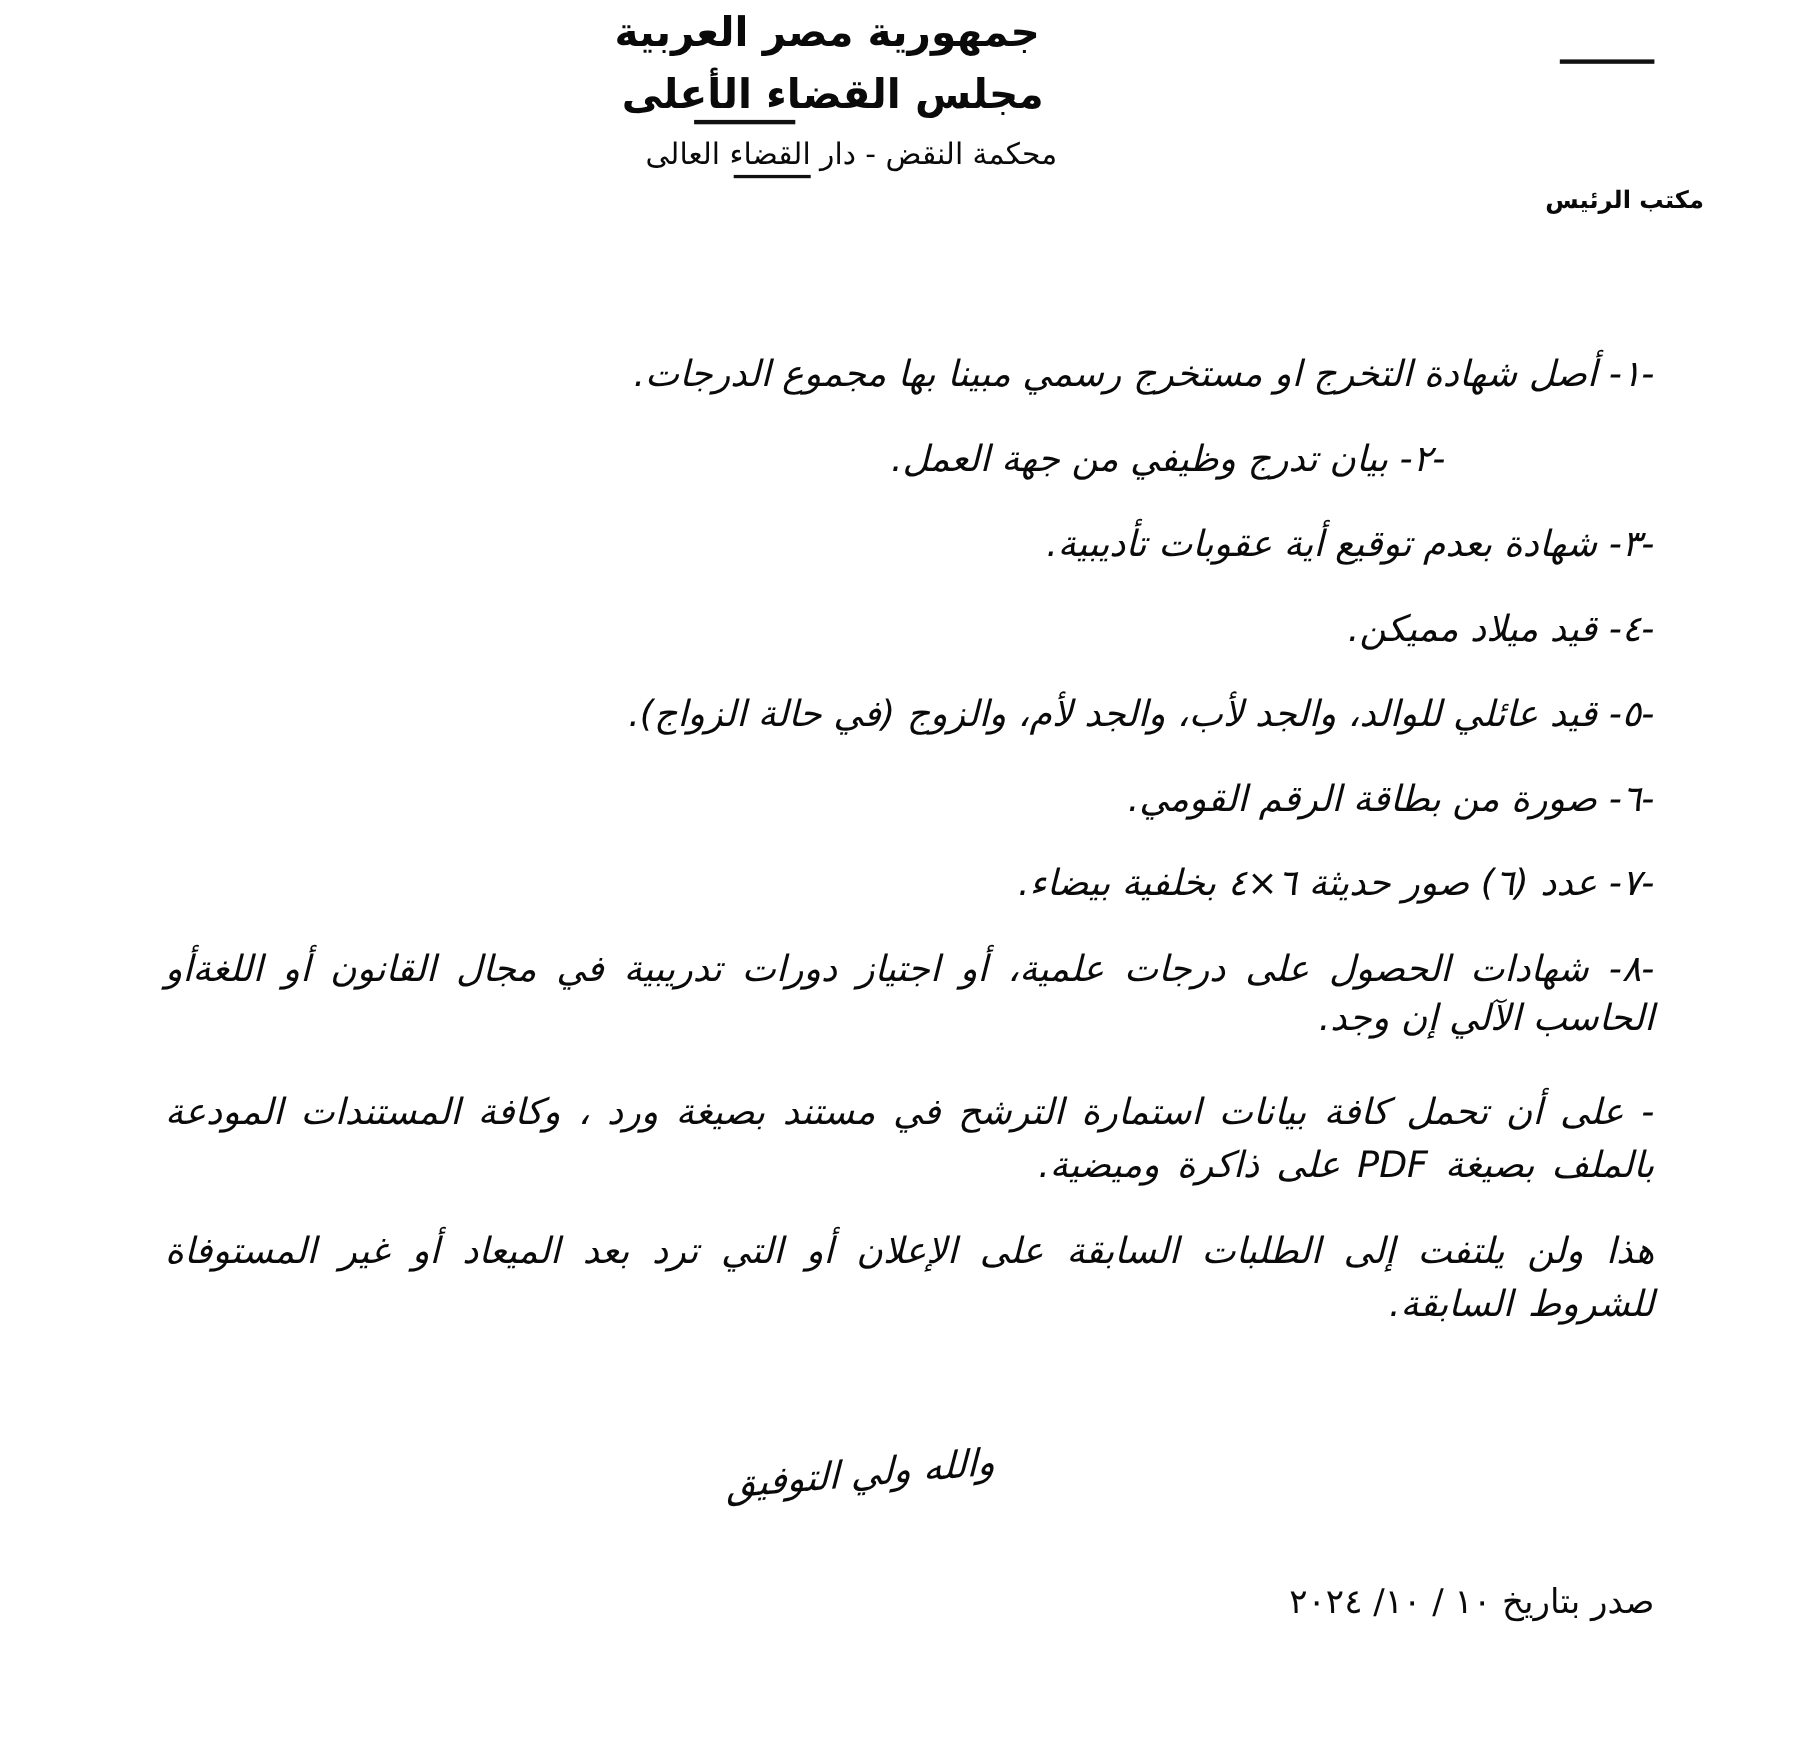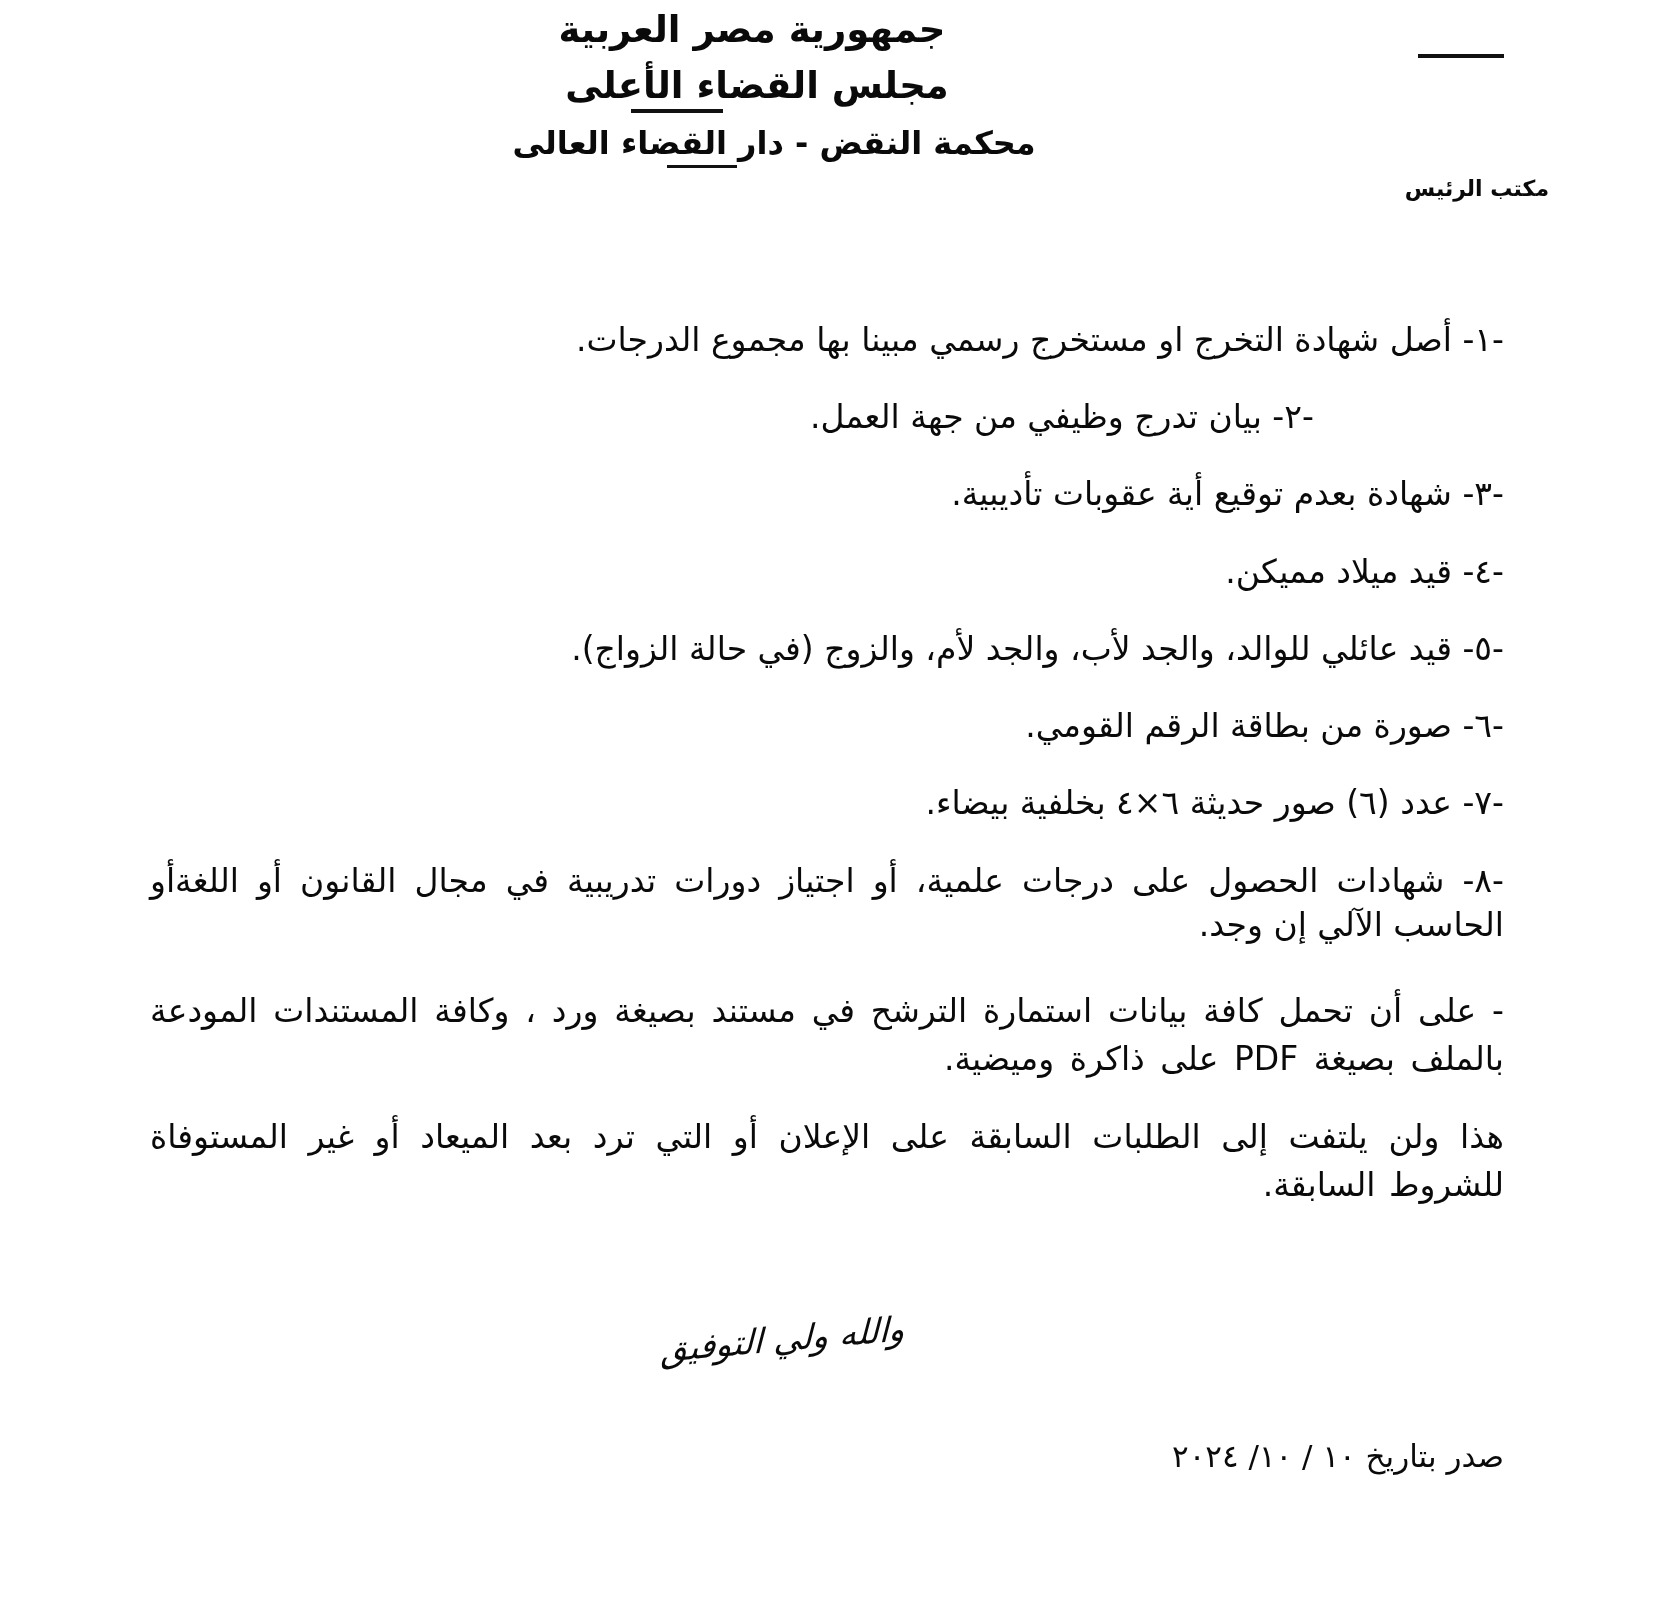--- a/index.html
+++ b/index.html
@@ -45,22 +45,22 @@
     padding-right: 150px;
   }
   .lh-2 {
     font-size: 37px;
     font-weight: 700;
     letter-spacing: 1px;
     padding-right: 140px;
     margin-top: 6px;
   }
   .lh-3 {
-    font-size: 32px;
-    font-weight: 700;
+    font-size: 27px;
+    font-weight: 400;
     padding-right: 106px;
     margin-top: 12px;
   }
   .lh-4 {
     font-size: 22px;
     font-weight: 700;
     padding-right: 105px;
     margin-top: 8px;
     text-align: right;
   }
@@ -76,20 +76,21 @@
   .rule.r3 { width: 70px; height: 3px; transform: translateX(-125px); }
 
   
   .content {
     position: absolute;
     top: 318px;
     right: 150px;
     left: 150px;
     direction: rtl;
     text-align: right;
+    font-style: italic;
   }
 
   .item {
     font-size: 33px;
     line-height: 1.34;
     font-weight: 400;
     margin-bottom: 33px;
     white-space: normal;
     letter-spacing: 0px;
   }

